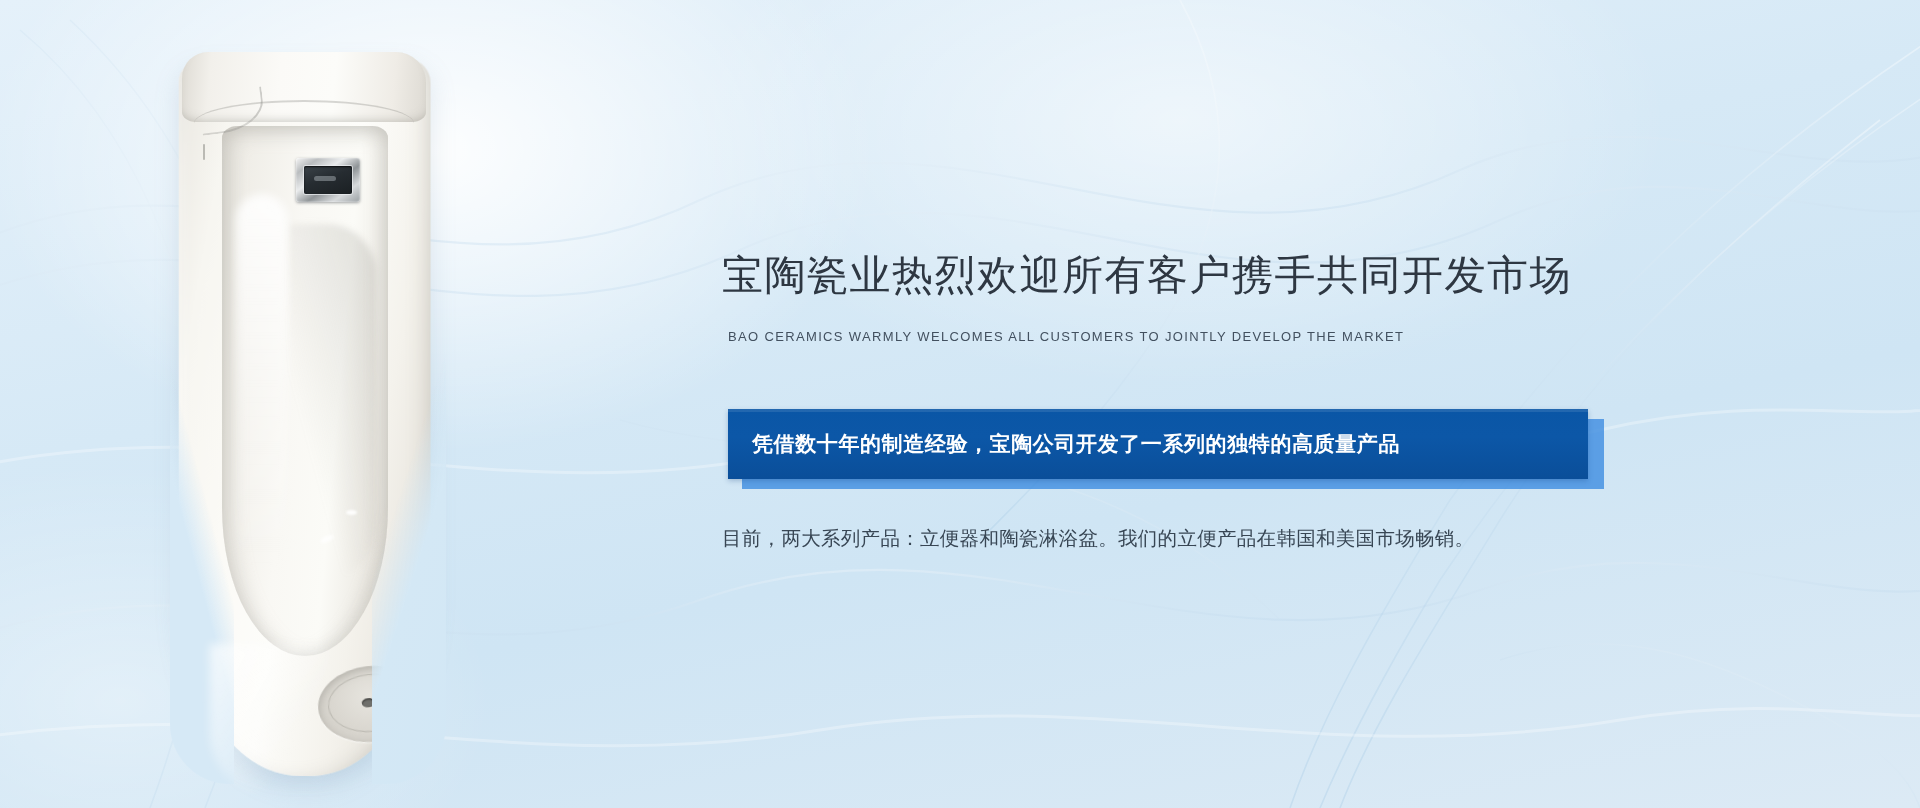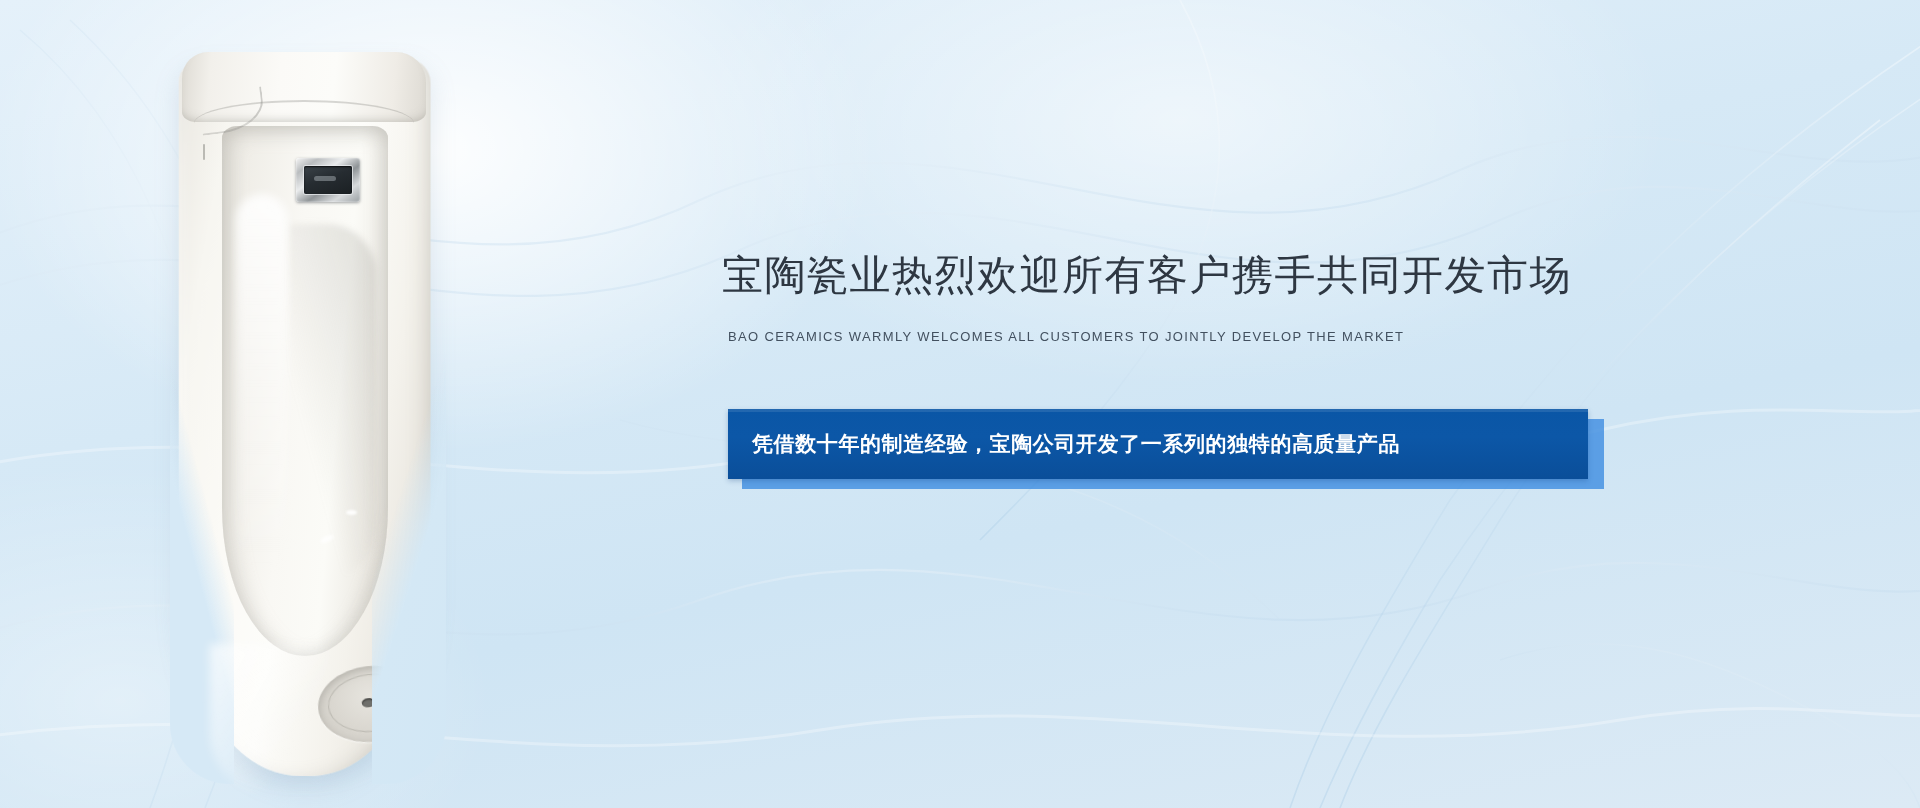--- a/index.html
+++ b/index.html
@@ -254,15 +254,16 @@
     <div class="headline">宝陶瓷业热烈欢迎所有客户携手共同开发市场</div>
 
     <div class="subhead">BAO CERAMICS WARMLY WELCOMES ALL CUSTOMERS TO JOINTLY DEVELOP THE MARKET</div>
 
     <div class="ribbon">
       <div class="ribbon-under"></div>
       <div class="ribbon-main"></div>
       <div class="ribbon-text">凭借数十年的制造经验，宝陶公司开发了一系列的独特的高质量产品</div>
     </div>
 
+    <div class="para">目前，两大系列产品：立便器和陶瓷淋浴盆。我们的立便产品在韩国和美国市场畅销。</div>
 
   </div>
 </div>
 
 </body></html>

